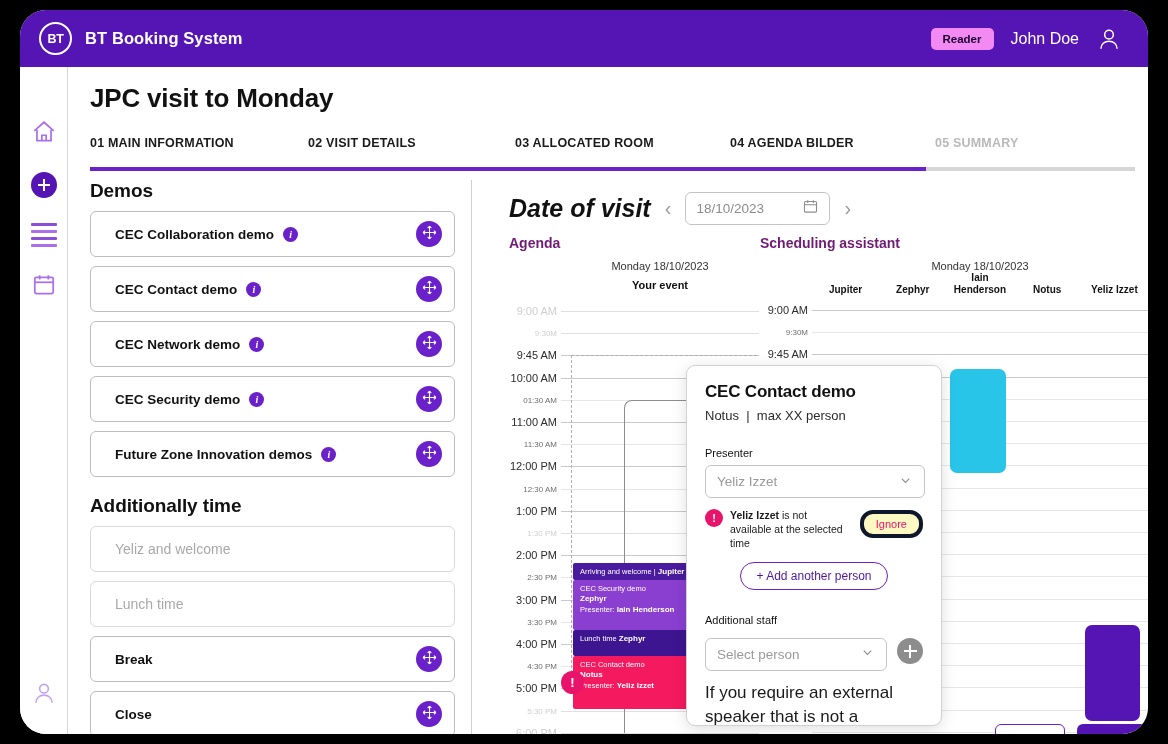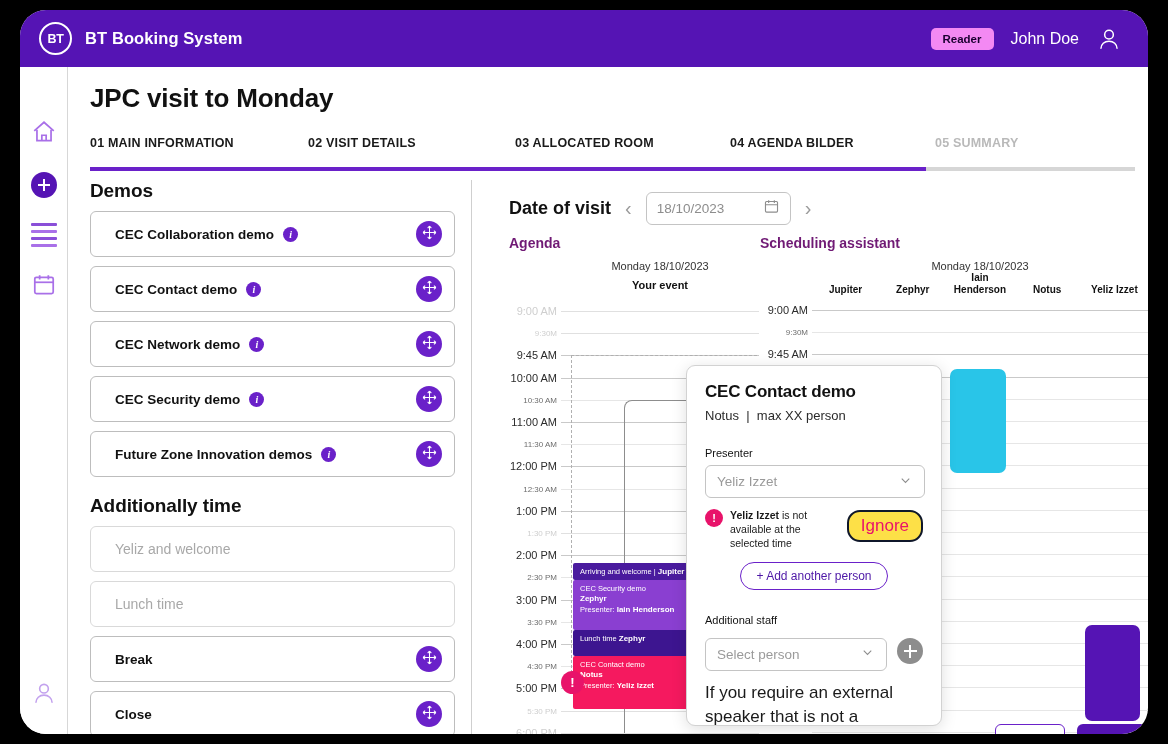--- a/index.html
+++ b/index.html
@@ -122,21 +122,21 @@
   }
   .move-handle {
     position: absolute; right: 12px; top: 50%; transform: translateY(-50%);
     width: 26px; height: 26px; border-radius: 50%; background: #6a21c9;
     display: flex; align-items: center; justify-content: center; cursor: grab;
   }
 
   
   .cal-area { position: absolute; left: 472px; top: 170px; width: 656px; height: 554px; }
   .date-row { position: absolute; left: 17px; top: 12px; display: flex; align-items: center; gap: 14px; }
-  .date-title { font-size: 18px; font-weight: bold; color: #111; }
+  .date-title { font-size: 25px; font-weight: bold; color: #111; font-style: italic; }
   .chev { font-size: 20px; color: #9a9a9a; cursor: pointer; user-select: none; }
   .date-box {
     width: 145px; height: 33px; border: 1px solid #c4c4c4; border-radius: 6px;
     display: flex; align-items: center; justify-content: space-between;
     padding: 0 10px; cursor: pointer;
   }
   .date-val { font-size: 13.5px; color: #8d8d8d; }
 
   .col-agenda { position: absolute; left: 17px; top: 55px; width: 250px; }
   .col-sched  { position: absolute; left: 268px; top: 55px; width: 388px; }
@@ -210,22 +210,22 @@
   .m-select span { font-size: 13.5px; color: #9a9a9a; }
   .warn-row { display: flex; align-items: flex-start; margin-top: 10px; gap: 7px; }
   .warn-dot {
     width: 18px; height: 18px; border-radius: 50%; background: #e8136a; color: #fff;
     font-size: 11px; font-weight: bold; display: flex; align-items: center;
     justify-content: center; flex: 0 0 auto; margin-top: 1px;
   }
   .warn-txt { font-size: 10.5px; color: #1a1a1a; line-height: 1.35; width: 118px; }
   .warn-txt b { font-weight: bold; }
   .btn-ignore {
-    border: 2px solid #0f172a; color: #e8136a; background: #fde047;
-    border-radius: 13px; font-size: 17px; padding: 4px 12px; cursor: pointer;
+    border: 4px solid #0f172a; color: #e8136a; background: #fef9c3;
+    border-radius: 13px; font-size: 11px; padding: 4px 12px; cursor: pointer;
     margin-left: auto; margin-top: 2px;
   }
   .btn-add {
     display: block; margin: 11px auto 0 auto;
     border: 1px solid #6a21c9; color: #4d17a6; background: #fff;
     border-radius: 15px; font-size: 12px; padding: 6px 15px; cursor: pointer;
   }
   .staff-row { display: flex; align-items: center; gap: 10px; margin-top: 6px; }
   .m-select.small { width: 182px; }
   .add-circle {
@@ -456,21 +456,21 @@
           </div>
           <div class="tick" style="top: 58.4px;">
             <span class="tlab">9:45 AM</span>
             <span class="tline"></span>
           </div>
           <div class="tick" style="top: 80.6px;">
             <span class="tlab">10:00 AM</span>
             <span class="tline"></span>
           </div>
           <div class="tick minor" style="top: 102.8px;">
-            <span class="tlab">10:30 AM</span>
+            <span class="tlab">01:30 AM</span>
             <span class="tline"></span>
           </div>
           <div class="tick" style="top: 125px;">
             <span class="tlab">11:00 AM</span>
             <span class="tline"></span>
           </div>
           <div class="tick minor" style="top: 147.2px;">
             <span class="tlab">11:30 AM</span>
             <span class="tline"></span>
           </div>

